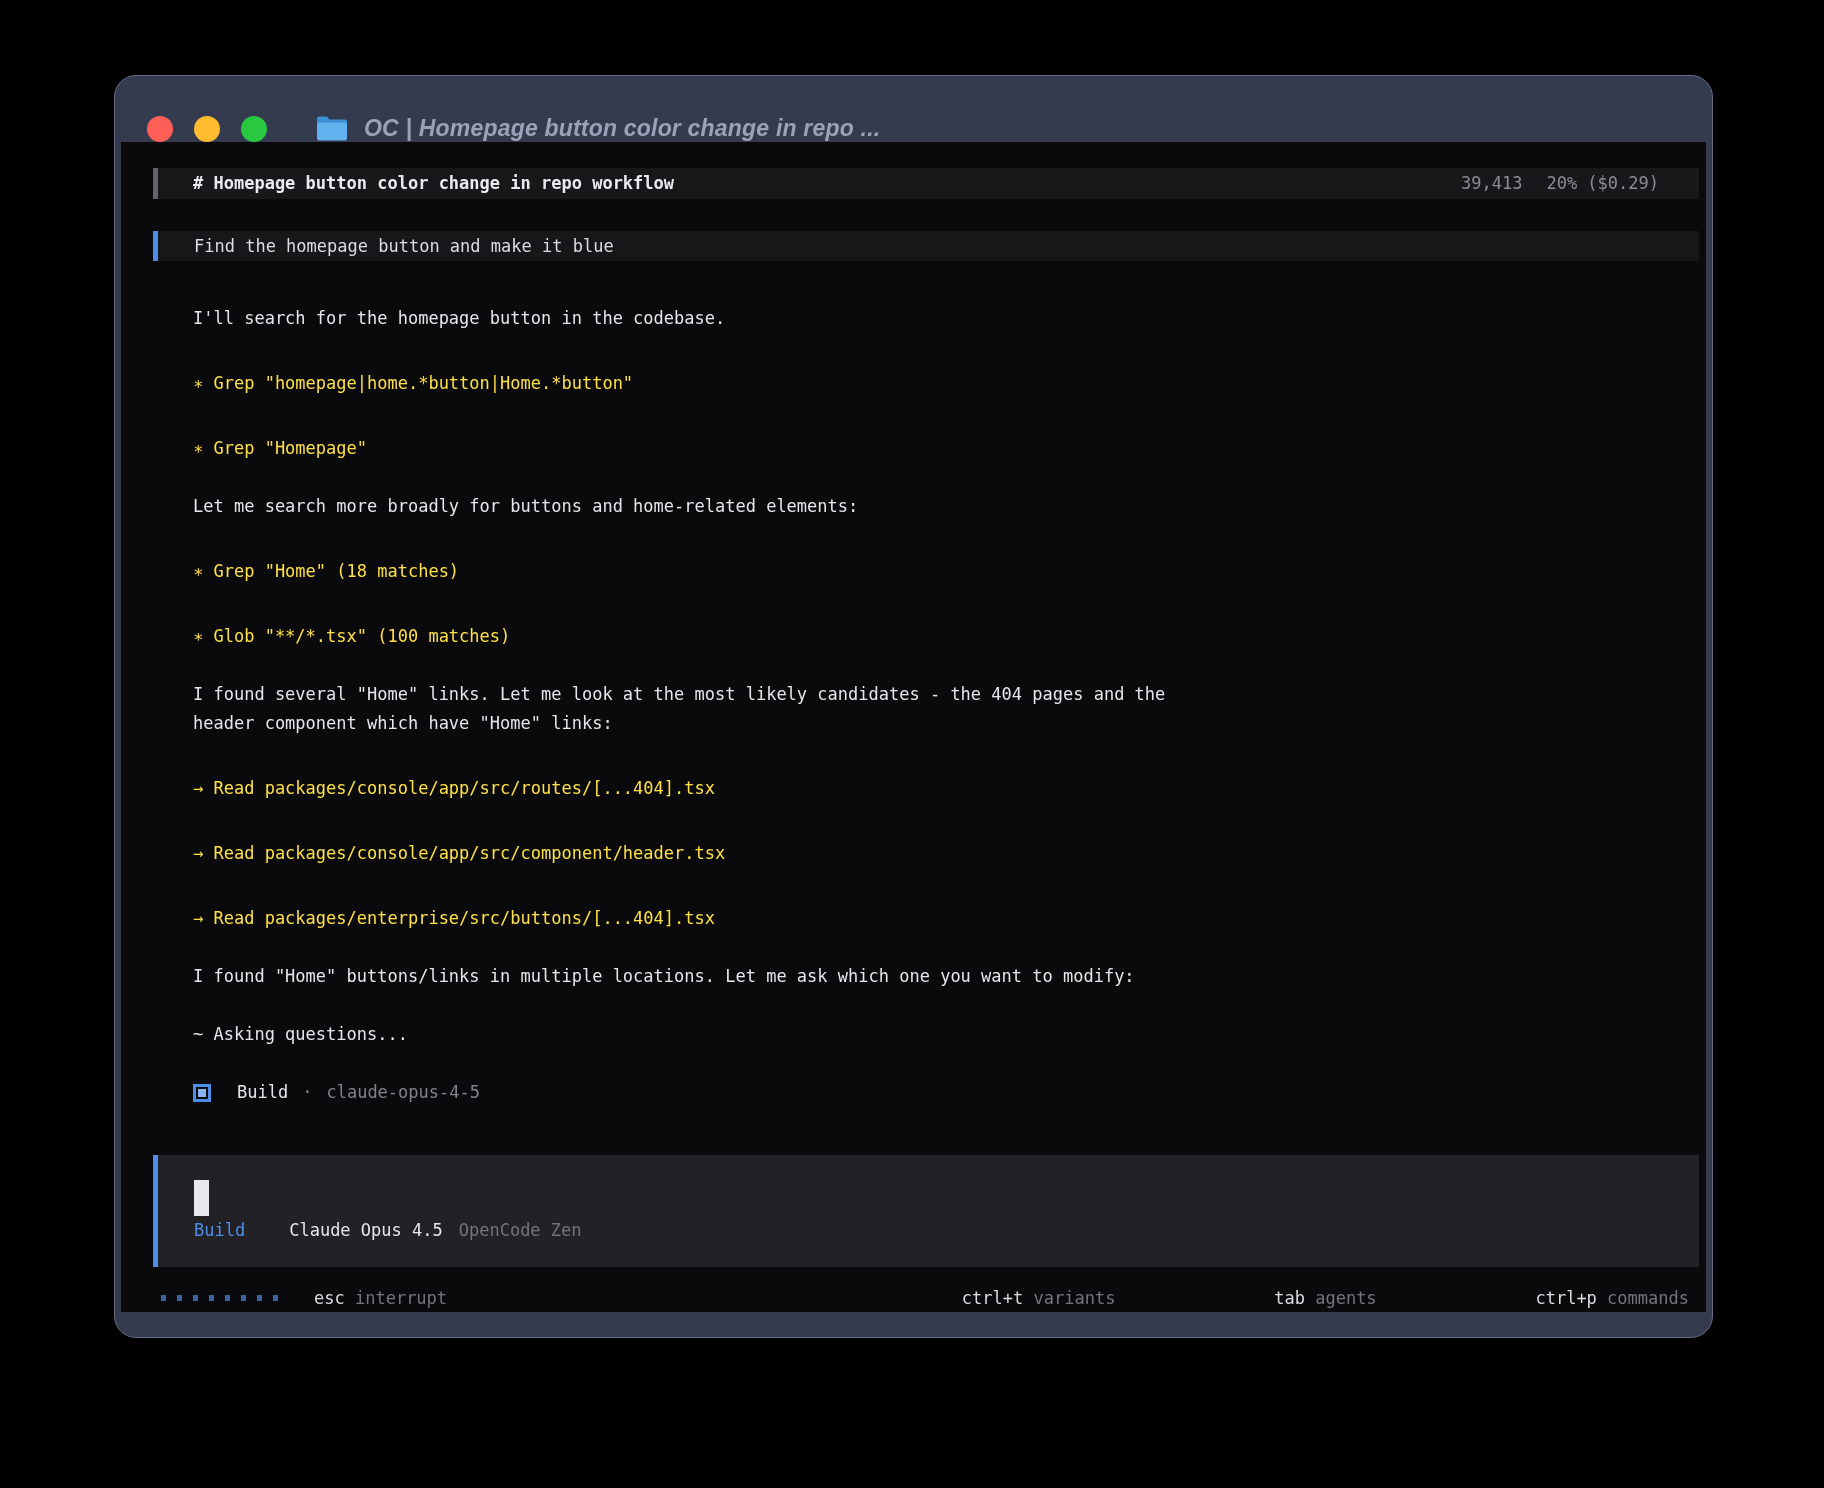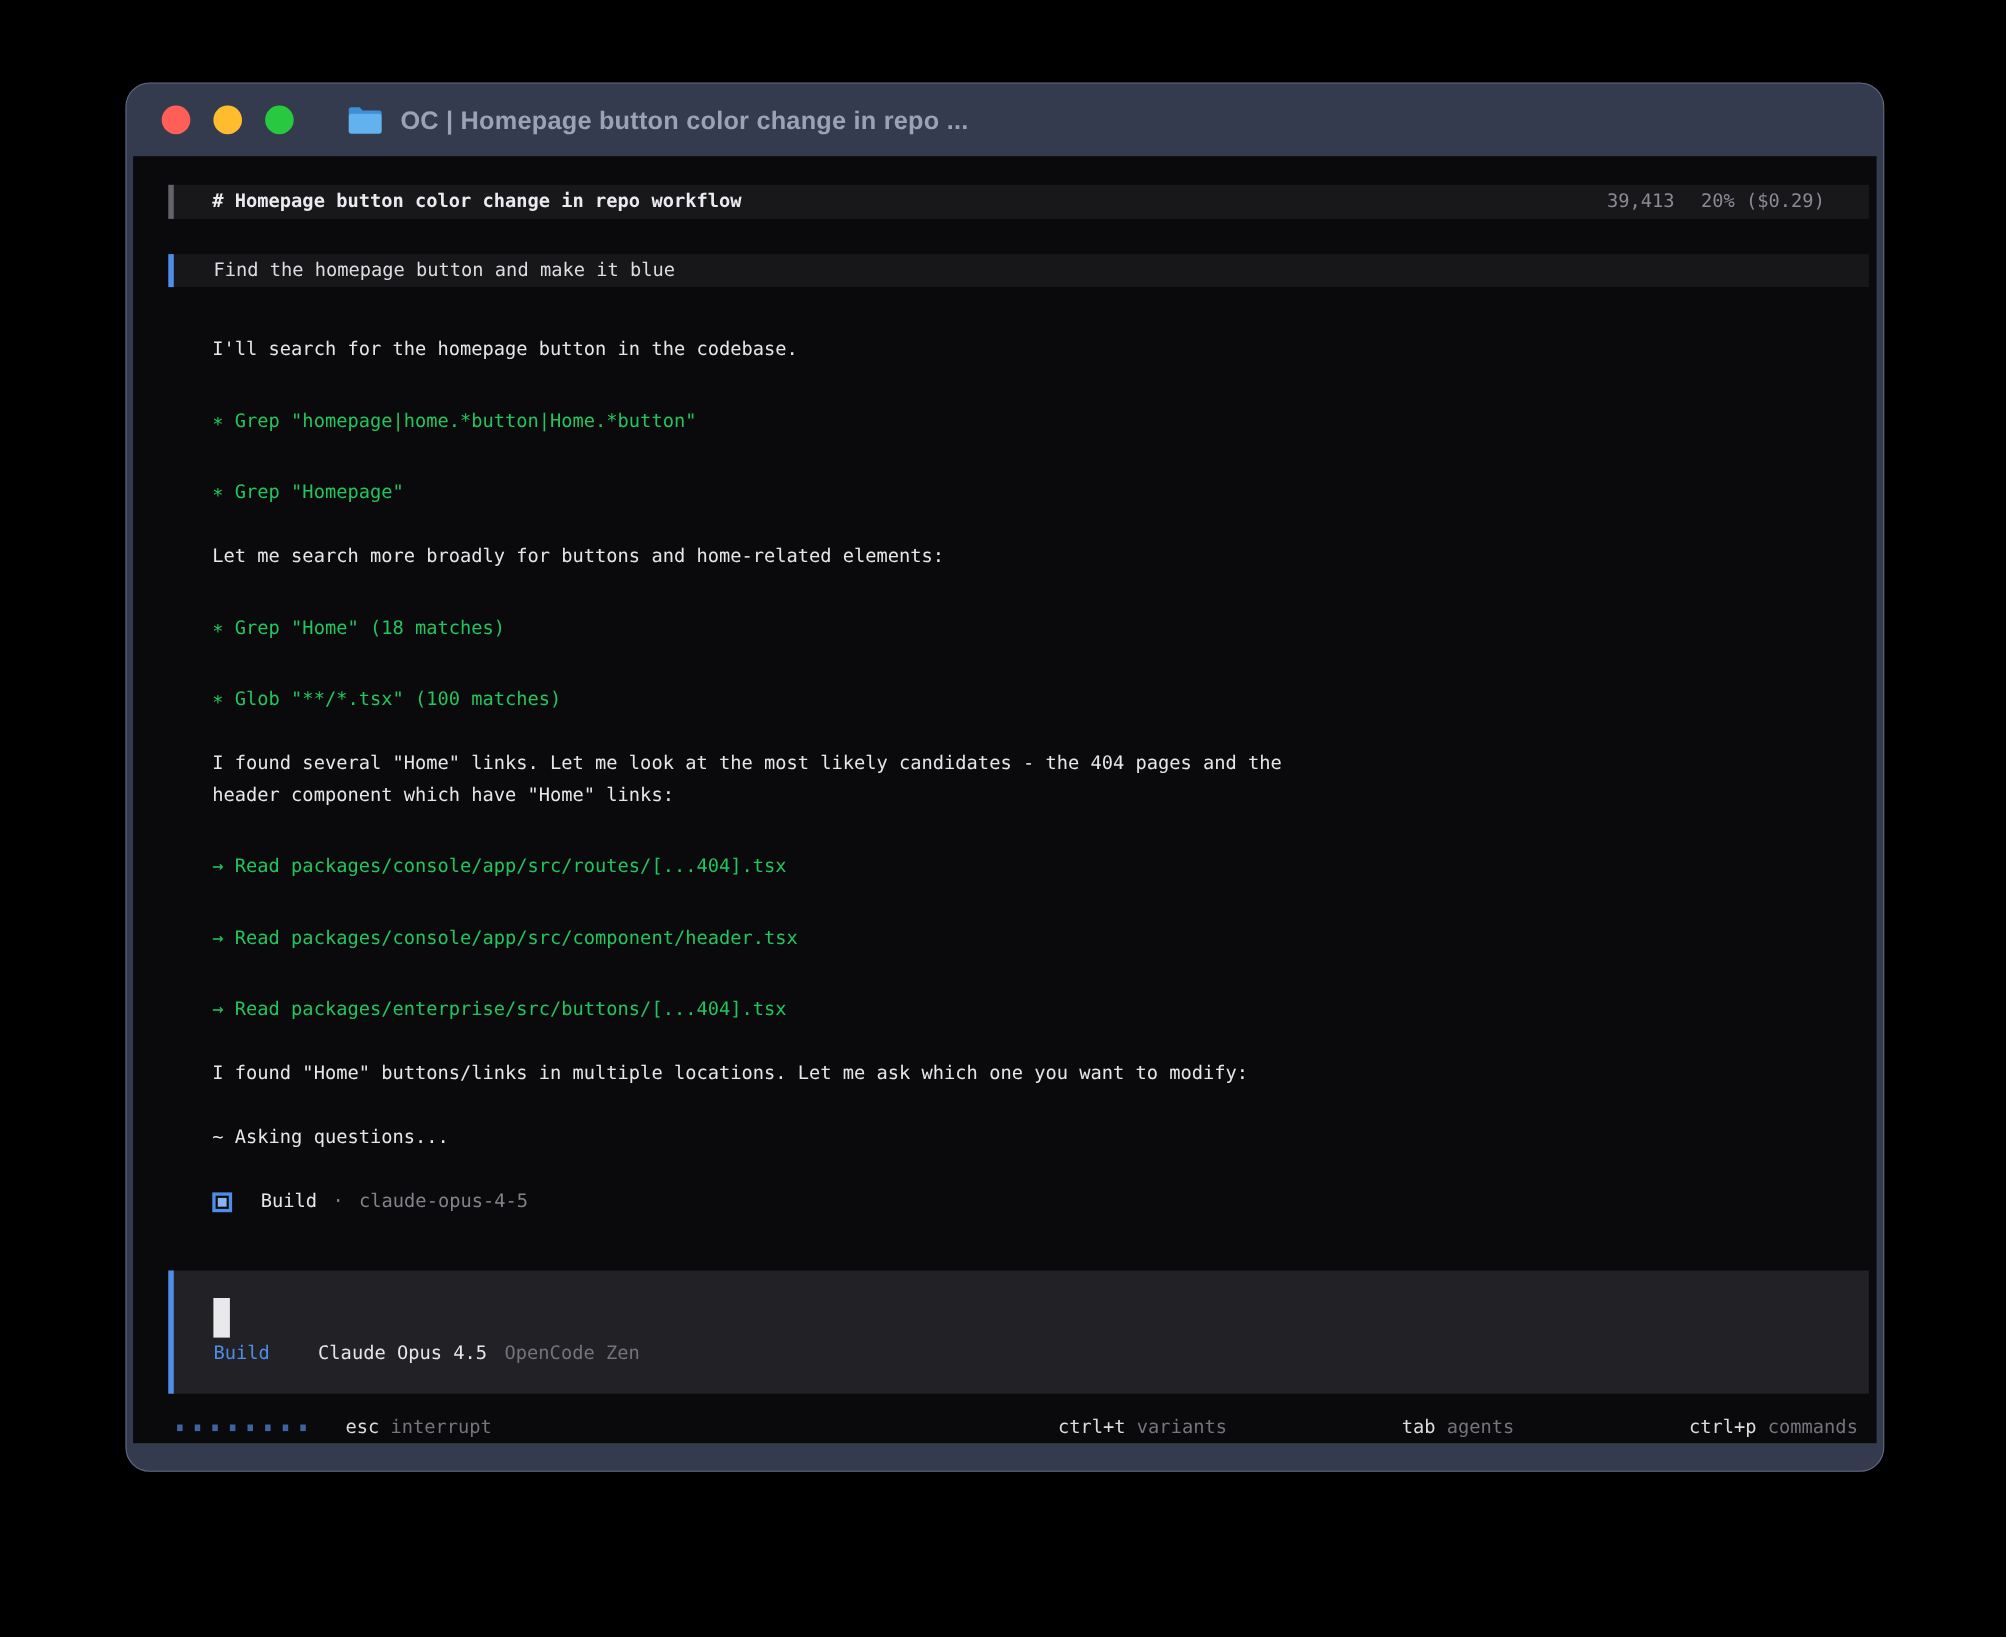--- a/index.html
+++ b/index.html
@@ -3,21 +3,21 @@
 <meta charset="utf-8">
 <style>
   html,body{margin:0;padding:0;background:#000;width:1824px;height:1488px;overflow:hidden;}
   .stage{position:relative;width:1824px;height:1488px;background:#000;
          font-family:"DejaVu Sans Mono",monospace;}
 
   
   .window{position:absolute;left:114px;top:75px;width:1599px;height:1263px;
           background:#353b4e;border:1px solid #646b84;border-radius:22px;
           box-sizing:border-box;display:flex;flex-direction:column;overflow:hidden;}
-  .titlebar{height:66px;flex:0 0 66px;display:flex;align-items:center;padding-left:32px;}
+  .titlebar{height:66px;flex:0 0 66px;display:flex;align-items:flex-end;padding-left:32px;font-style:italic;}
   .light{width:26px;height:26px;border-radius:50%;margin-right:21px;flex:0 0 auto;}
   .titlebar .folder{margin-left:28px;margin-right:16px;display:flex;align-items:center;}
   .title-text{font-family:"Liberation Sans",sans-serif;font-weight:bold;font-size:23px;
               color:#9ba2b8;letter-spacing:.2px;white-space:pre;}
 
   
   .terminal{flex:1 1 auto;margin:0 6px;background:#0a0a0c;
             padding:26px 7px 0 32px;box-sizing:border-box;
             display:flex;flex-direction:column;overflow:hidden;
             font-size:17px;color:#e8e8ec;}
@@ -30,21 +30,21 @@
   .hdr-right{margin-left:auto;color:#8b8b95;display:flex;gap:24px;}
 
   .quote-panel{height:88px;background:#17171a;border-left:5px solid #4f8ee8;
                margin-top:32px;display:flex;align-items:center;padding:0 40px 0 36px;
                color:#dcdce2;}
 
   .transcript{margin-top:43px;margin-left:40px;}
   .line{height:29px;line-height:29px;white-space:pre;}
   .gap{margin-top:29px;}
   .primary{color:#e6e6ea;}
-  .muted{color:#22c55e;margin-top:36px;}
+  .muted{color:#fde047;margin-top:36px;}
 
   .agent-row{margin-top:29px;margin-left:40px;height:29px;line-height:29px;
              display:flex;align-items:center;white-space:pre;}
   .agent-box{width:12px;height:12px;border:3px solid #4f8ee8;margin-right:26px;
              display:flex;align-items:center;justify-content:center;}
   .agent-box i{display:block;width:8px;height:8px;background:#8ab4ef;}
   .agent-name{color:#e6e6ea;}
   .agent-sep{color:#82828a;margin:0 14px;}
   .agent-model{color:#82828a;}
 

